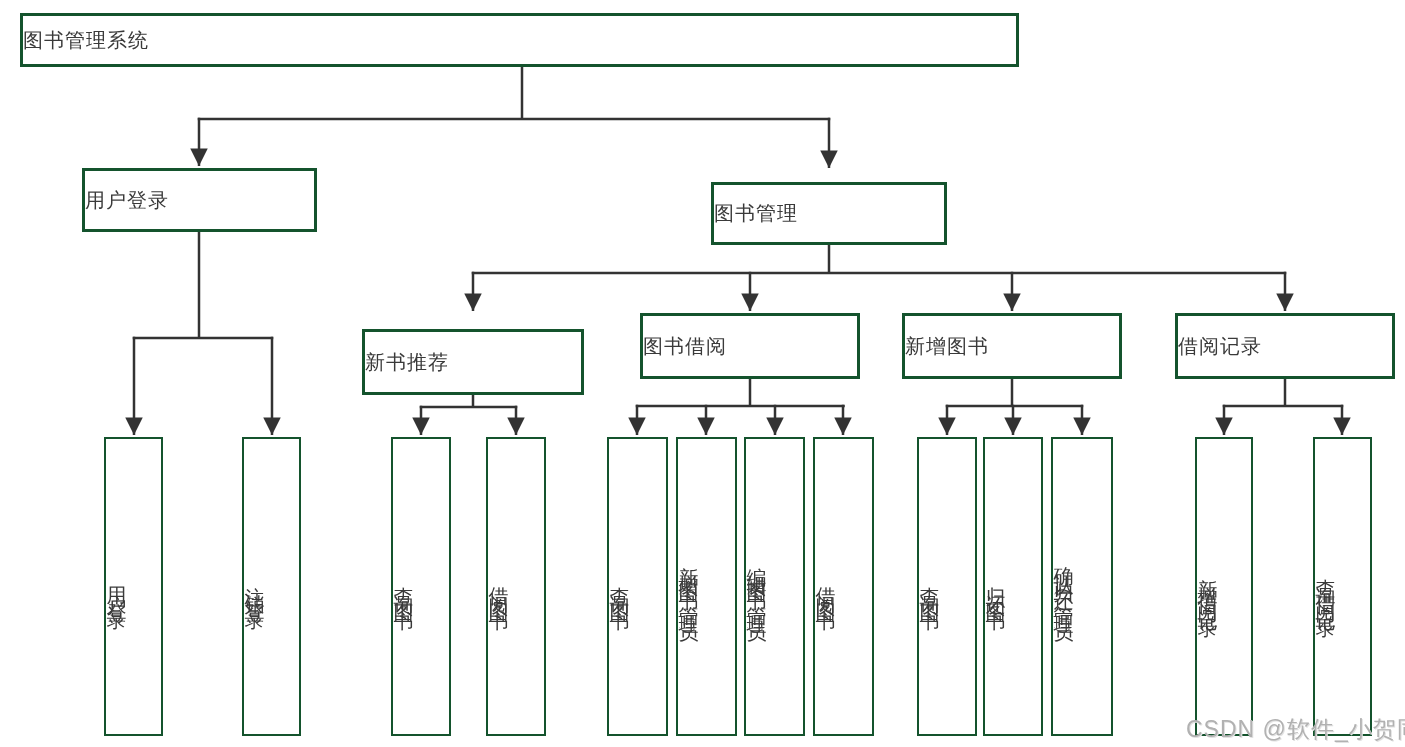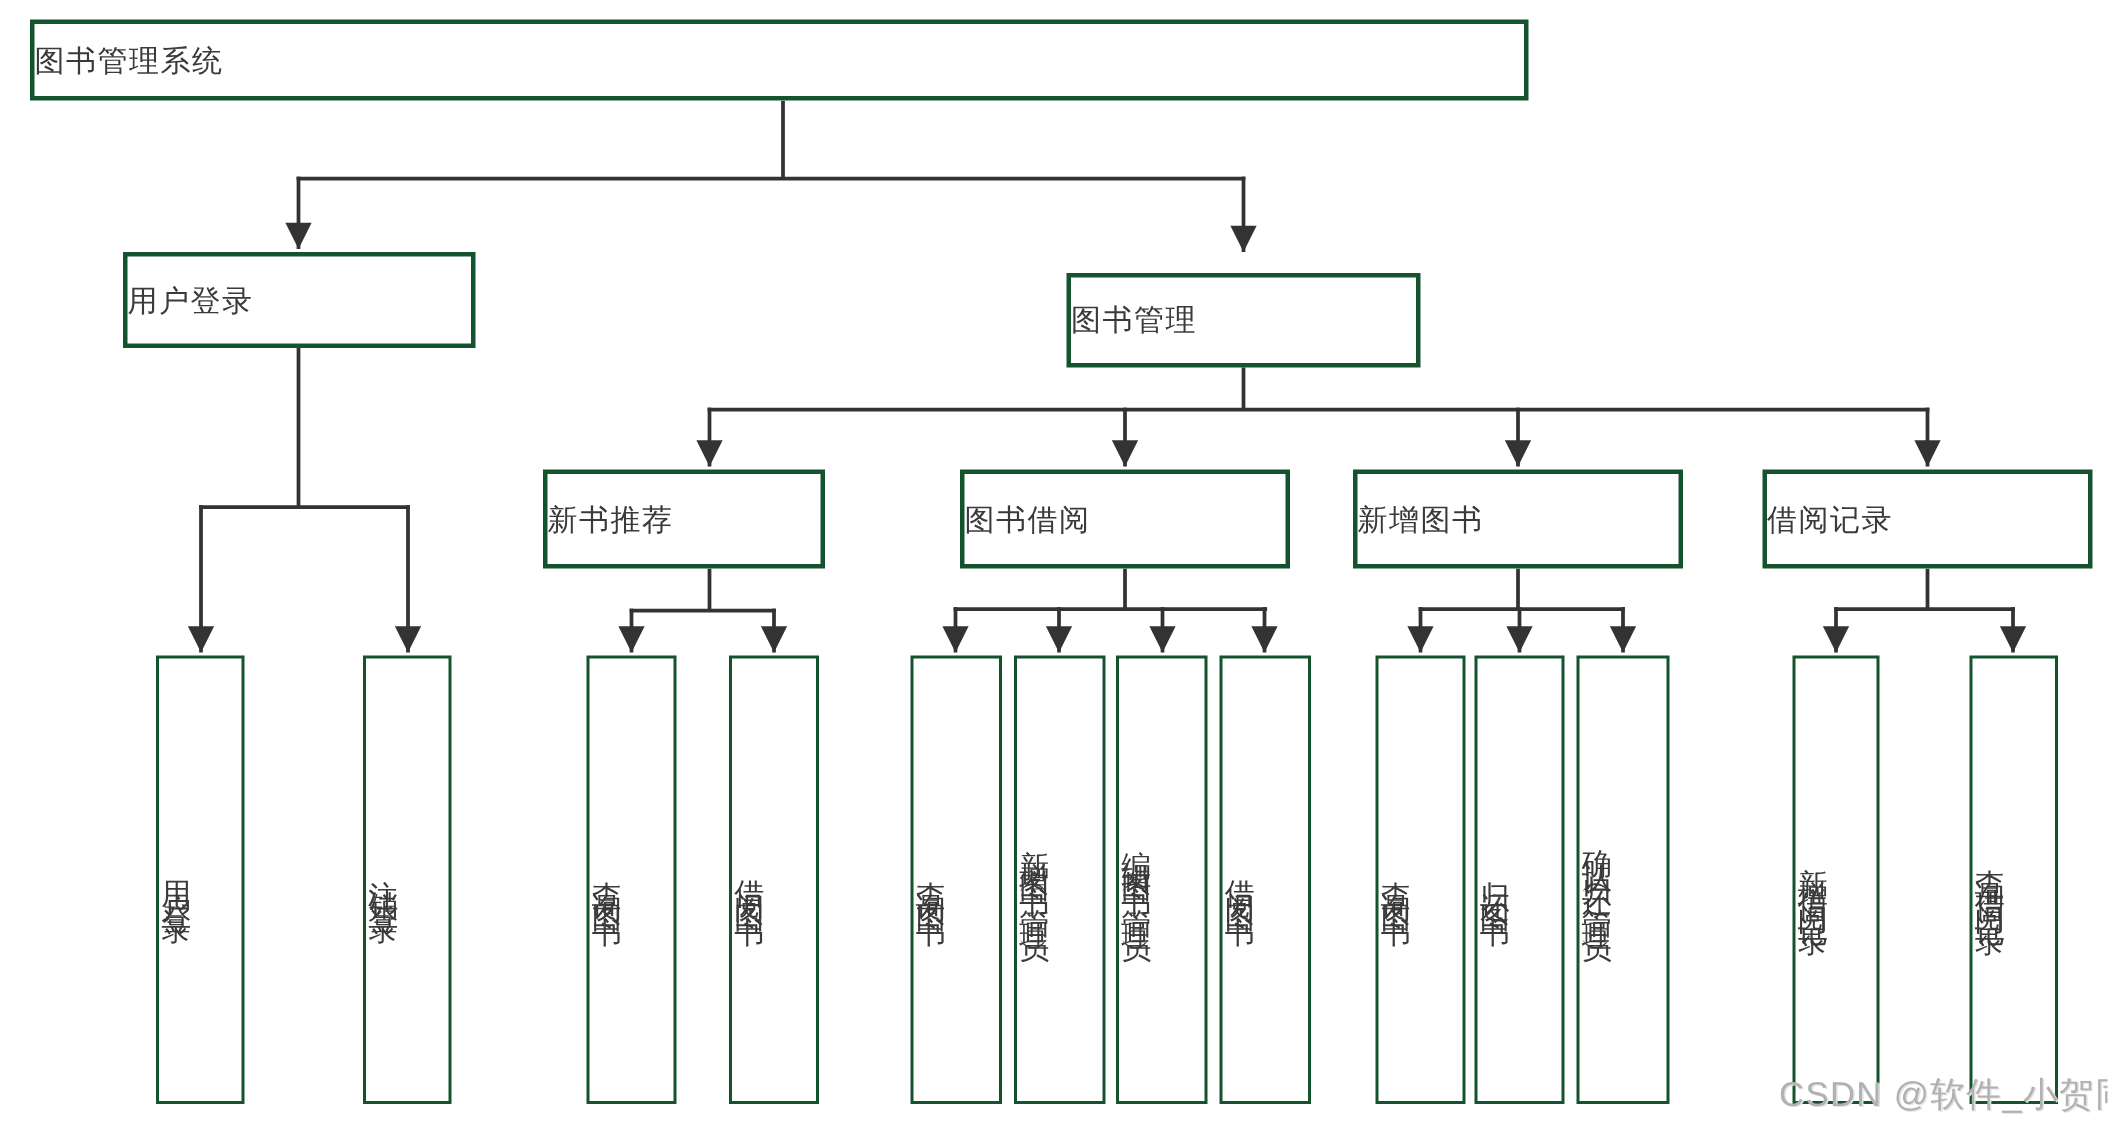--- a/index.html
+++ b/index.html
@@ -127,21 +127,21 @@
     <span>图书管理系统</span>
   </div>
 
   <div class="box" style="left:82px; top:168px; width:235px; height:64px;">
     <span>用户登录</span>
   </div>
   <div class="box" style="left:711px; top:170px; width:236px; height:63px;margin-top:12px;">
     <span>图书管理</span>
   </div>
 
-  <div class="box" style="left:362px; top:313px; width:188px; height:66px;">
+  <div class="box" style="left:362px; top:329px; width:222px; height:66px;">
     <span>新书推荐</span>
   </div>
   <div class="box" style="left:640px; top:313px; width:220px; height:66px;">
     <span>图书借阅</span>
   </div>
   <div class="box" style="left:902px; top:313px; width:220px; height:66px;">
     <span>新增图书</span>
   </div>
   <div class="box" style="left:1175px; top:313px; width:220px; height:66px;">
     <span>借阅记录</span>

